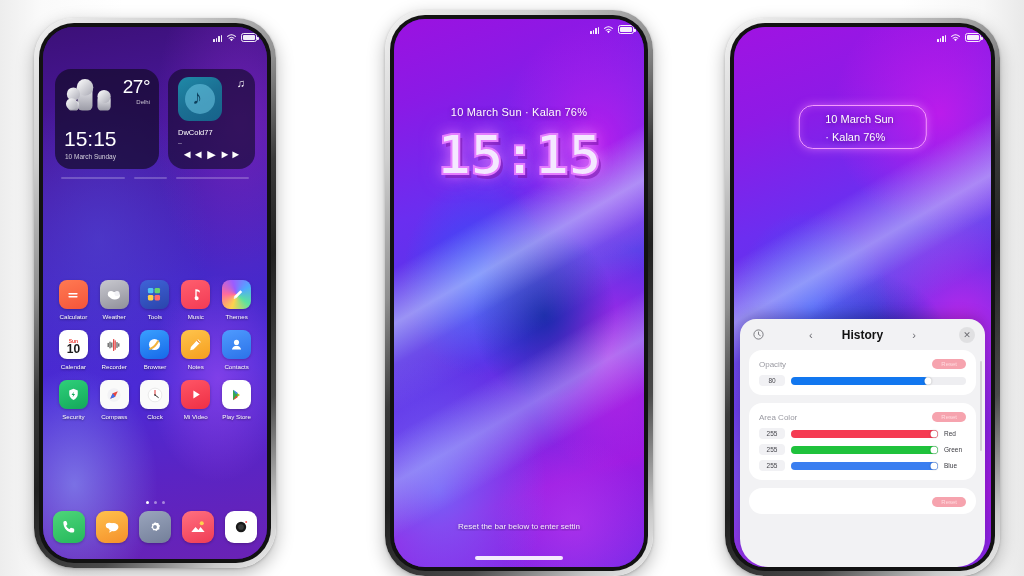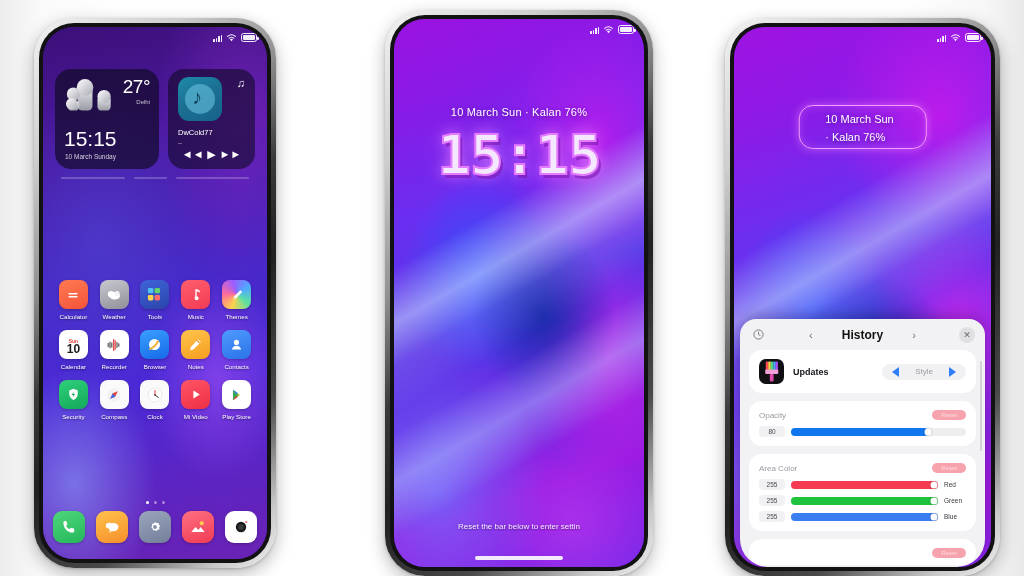--- a/index.html
+++ b/index.html
@@ -591,41 +591,20 @@
                   <circle cx="12" cy="12" r="8.5" fill="none" stroke="#6c6c72" stroke-width="1.6"></circle>
                   <path d="M12 7.5V12l3.2 2" stroke="#6c6c72" stroke-width="1.6" fill="none" stroke-linecap="round"></path>
                 </svg>
             </div>
             <div class="nav-arrow" style="margin-left:36px;">‹</div>
             <div class="ph-title">History</div>
             <div class="nav-arrow" style="margin-right:36px;">›</div>
             <div class="icon-btn close">✕</div>
           </div>
 
-          <div class="card">
-            <div class="row-updates">
-              <div class="up-ico">
-                <svg viewBox="0 0 24 24" width="25" height="25">
-                  <rect x="6.5" y="2.5" width="2.4" height="8" fill="#ff4d4d"></rect>
-                  <rect x="8.9" y="2.5" width="2.4" height="8" fill="#ffd24d"></rect>
-                  <rect x="11.3" y="2.5" width="2.4" height="8" fill="#4dd97a"></rect>
-                  <rect x="13.7" y="2.5" width="2.4" height="8" fill="#4da3ff"></rect>
-                  <rect x="16.1" y="2.5" width="2.0" height="8" fill="#b04dff"></rect>
-                  <rect x="6" y="10" width="12.5" height="4.5" rx="1" fill="#f4a0d8"></rect>
-                  <rect x="10.4" y="14.5" width="3.6" height="7" rx="1.2" fill="#e24ab0"></rect>
-                </svg>
-              </div>
-              <div class="up-name">Updates</div>
-              <div class="style-nav">
-                <div class="tri l"></div>
-                <div class="lbl">Style</div>
-                <div class="tri r"></div>
-              </div>
-            </div>
-          </div>
 
           <div class="card">
             <div class="card-title-row">
               <div class="card-title">Opacity</div>
               <div class="reset-btn">Reset</div>
             </div>
             <div class="slider-row" style="margin-bottom:0;">
               <div class="sl-val">80</div>
               <div class="sl-track">
                 <div class="sl-fill" style="width:78%;background:#1277ef;"></div>

